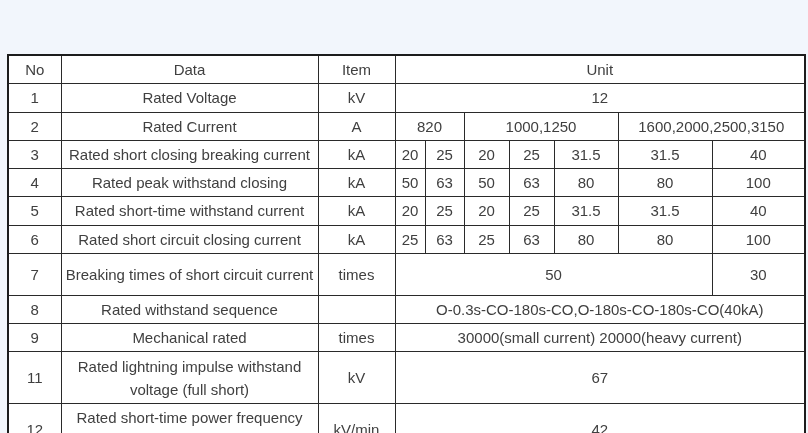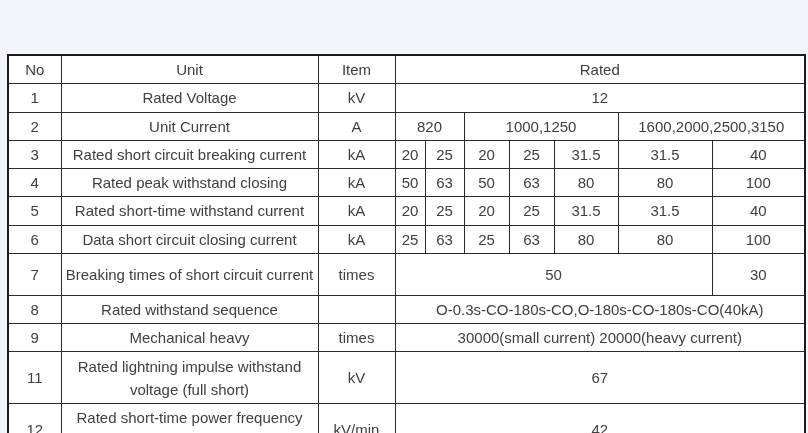--- a/index.html
+++ b/index.html
@@ -66,43 +66,43 @@
         <col class="c-d2">
         <col class="c-d3">
         <col class="c-d4">
       <col class="c-d5">
         <col class="c-d6">
         <col class="c-d7">
     </colgroup>
     <thead>
       <tr class="h27">
         <th>No</th>
-        <th>Unit</th>
+        <th>Data</th>
         <th>Item</th>
-        <th colspan="7">Rated</th>
+        <th colspan="7">Unit</th>
       </tr>
     </thead>
     <tbody>
       <tr class="h28">
         <td>1</td>
         <td>Rated Voltage</td>
         <td>kV</td>
         <td colspan="7">12</td>
       </tr>
       <tr class="h27">
         <td>2</td>
-        <td>Unit Current</td>
+        <td>Rated Current</td>
         <td>A</td>
         <td colspan="2">820</td>
         <td colspan="3">1000,1250</td>
         <td colspan="2">1600,2000,2500,3150</td>
       </tr>
       <tr class="h27">
         <td>3</td>
-        <td>Rated short circuit breaking current</td>
+        <td>Rated short closing breaking current</td>
         <td>kA</td>
         <td>20</td>
         <td>25</td>
         <td>20</td>
         <td>25</td>
         <td>31.5</td>
         <td>31.5</td>
         <td>40</td>
       </tr>
       <tr class="h27">
@@ -124,21 +124,21 @@
         <td>20</td>
         <td>25</td>
         <td>20</td>
         <td>25</td>
         <td>31.5</td>
         <td>31.5</td>
         <td>40</td>
       </tr>
       <tr class="h28">
         <td>6</td>
-        <td>Data short circuit closing current</td>
+        <td>Rated short circuit closing current</td>
         <td>kA</td>
         <td>25</td>
         <td>63</td>
         <td>25</td>
         <td>63</td>
         <td>80</td>
         <td>80</td>
         <td>100</td>
       </tr>
       <tr class="h42">
@@ -149,21 +149,21 @@
         <td colspan="1">30</td>
       </tr>
       <tr class="h28">
         <td>8</td>
         <td>Rated withstand sequence</td>
         <td></td>
         <td colspan="7">O-0.3s-CO-180s-CO,O-180s-CO-180s-CO(40kA)</td>
       </tr>
       <tr class="h26">
         <td>9</td>
-        <td>Mechanical heavy</td>
+        <td>Mechanical rated</td>
         <td>times</td>
         <td colspan="7">30000(small current) 20000(heavy current)</td>
       </tr>
       <tr class="h52">
         <td>11</td>
         <td>Rated lightning impulse withstand voltage (full short)</td>
         <td>kV</td>
         <td colspan="7">67</td>
       </tr>
       <tr class="h52">

